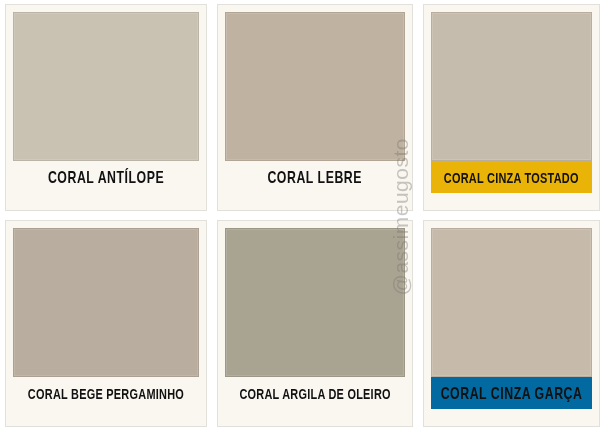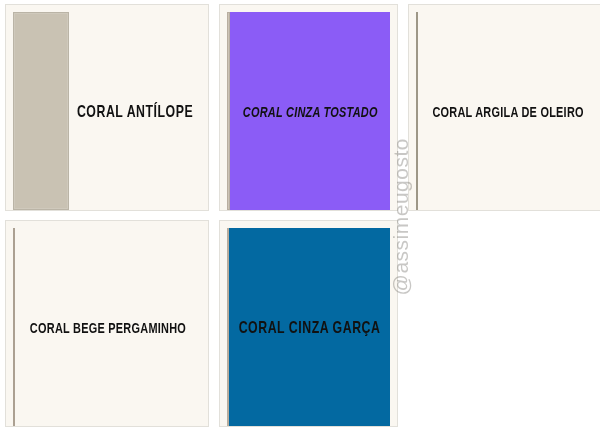--- a/index.html
+++ b/index.html
@@ -35,21 +35,22 @@
   }
 
   .card-inner {
     position: relative;
     width: 100%;
     height: 100%;
     box-sizing: border-box;
     background: #faf7f1;
     border: 1px solid #e2e0da;
     display: flex;
-    padding: 7px 7px 0 7px;
+    flex-direction: column;
+    padding: 7px 7px 17px 7px;
   }
 
   .color-chip {
     flex: 1 1 auto;
     width: 100%;
     box-sizing: border-box;
     border: 1px solid rgba(0,0,0,0.07);
     box-shadow: inset 0 0 0 1px rgba(255,255,255,0.12);
   }
 
@@ -114,44 +115,52 @@
 
   <div class="swatch-card">
     <div class="card-inner" style="background: rgb(250, 247, 241); border-color: rgb(226, 224, 218);">
       <div class="color-chip" style="background-color: rgb(201, 194, 179);"></div>
       <div class="caption-bar" style="background: rgb(250, 247, 241);">
         <span class="caption-text" style="color: rgb(17, 17, 17);">CORAL ANTÍLOPE</span>
       </div>
     </div>
   </div>
 
+  <div class="swatch-card">
+    <div class="card-inner" style="background: rgb(250, 247, 241); border-color: rgb(226, 224, 218);">
+      <div class="color-chip" style="background-color: rgb(191, 178, 161);"></div>
+      <div class="caption-bar" style="background: rgb(250, 247, 241);">
+        <span class="caption-text" style="color: rgb(17, 17, 17);">CORAL LEBRE</span>
+      </div>
+    </div>
+  </div>
 
   <div class="swatch-card">
     <div class="card-inner" style="background: rgb(250, 247, 241); border-color: rgb(226, 224, 218);">
       <div class="color-chip" style="background-color: rgb(198, 188, 173);"></div>
-      <div class="caption-bar" style="background: #8b5cf6; font-style: italic;">
+      <div class="caption-bar" style="background: #eab308;">
         <span class="caption-text long" style="color: rgb(17, 17, 17);">CORAL CINZA TOSTADO</span>
+      </div>
+    </div>
+  </div>
+
+  <div class="swatch-card">
+    <div class="card-inner" style="background: rgb(250, 247, 241); border-color: rgb(226, 224, 218);">
+      <div class="color-chip" style="background-color: rgb(184, 173, 158);"></div>
+      <div class="caption-bar" style="background: rgb(250, 247, 241);">
+        <span class="caption-text long" style="color: rgb(17, 17, 17);">CORAL BEGE PERGAMINHO</span>
       </div>
     </div>
   </div>
 
   <div class="swatch-card">
     <div class="card-inner" style="background: rgb(250, 247, 241); border-color: rgb(226, 224, 218);">
       <div class="color-chip" style="background-color: rgb(169, 163, 146);"></div>
       <div class="caption-bar" style="background: rgb(250, 247, 241);">
         <span class="caption-text long" style="color: rgb(17, 17, 17);">CORAL ARGILA DE OLEIRO</span>
-      </div>
-    </div>
-  </div>
-
-  <div class="swatch-card">
-    <div class="card-inner" style="background: rgb(250, 247, 241); border-color: rgb(226, 224, 218);">
-      <div class="color-chip" style="background-color: rgb(184, 173, 158);"></div>
-      <div class="caption-bar" style="background: rgb(250, 247, 241);">
-        <span class="caption-text long" style="color: rgb(17, 17, 17);">CORAL BEGE PERGAMINHO</span>
       </div>
     </div>
   </div>
 
   <div class="swatch-card">
     <div class="card-inner" style="background: rgb(250, 247, 241); border-color: rgb(226, 224, 218);">
       <div class="color-chip" style="background-color: rgb(198, 187, 171);"></div>
       <div class="caption-bar" style="background: #0369a1;">
         <span class="caption-text" style="color: rgb(17, 17, 17);">CORAL CINZA GARÇA</span>
       </div>

